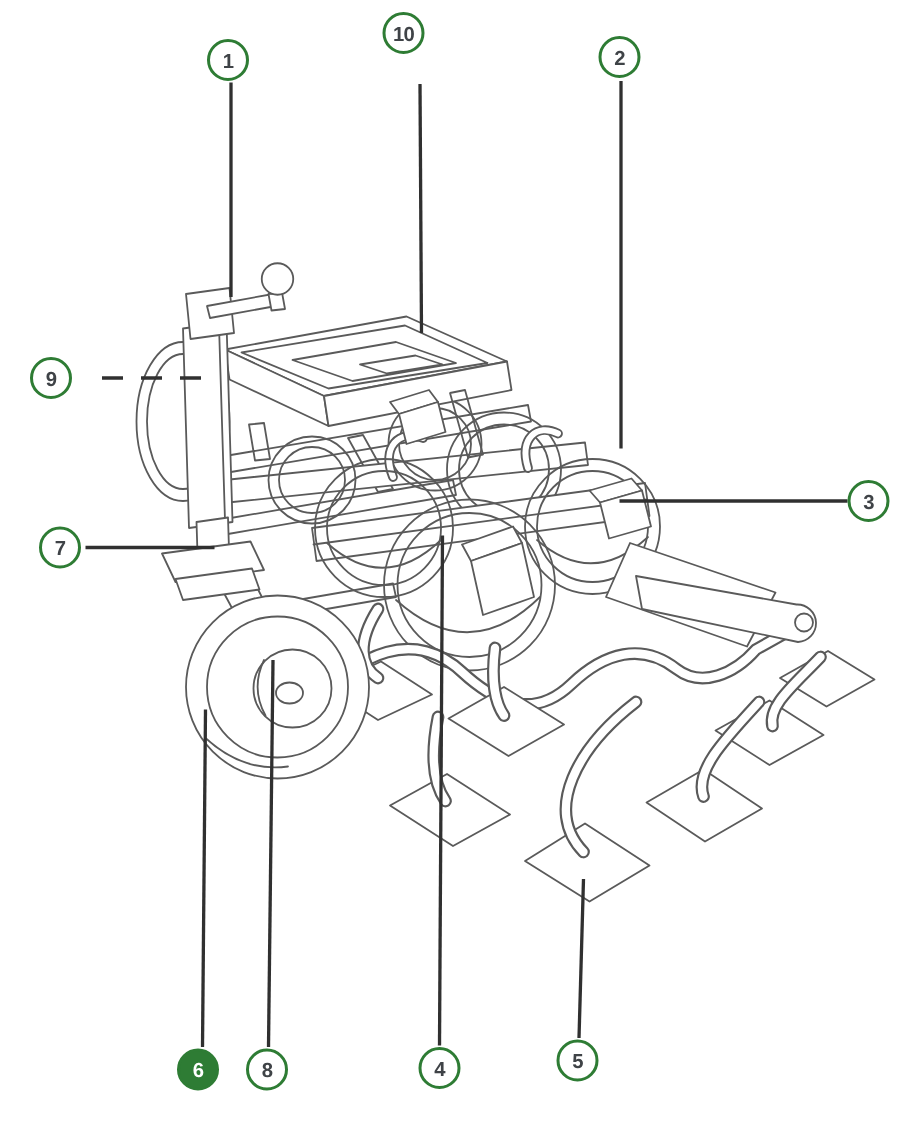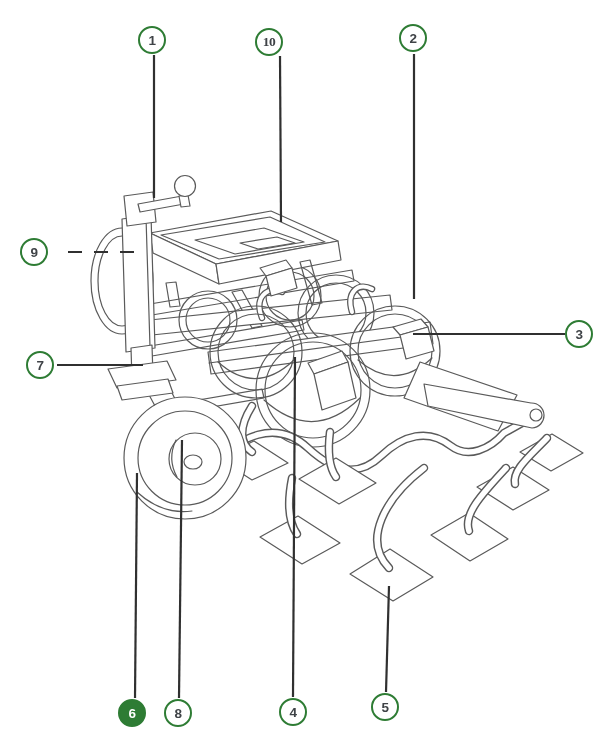--- a/index.html
+++ b/index.html
@@ -179,21 +179,21 @@
       <line class="leader" x1="137" y1="473" x2="135" y2="698"></line>
       <line class="leader" x1="182" y1="440" x2="179" y2="698"></line>
       <line class="leader" x1="295" y1="357" x2="293" y2="697"></line>
       <line class="leader" x1="389" y1="586" x2="386" y2="692"></line>
     </g>
   </svg>
 
   <div class="callout" style="left:138px;top:26px;">
       <span>1</span>
     </div>
-  <div class="callout" style="left:255px;top:28px;font-family:Liberation Serif, serif;">
+  <div class="callout" style="left:255px;top:8px;">
       <span>10</span>
     </div>
   <div class="callout" style="left:399px;top:24px;">
       <span>2</span>
     </div>
   <div class="callout" style="left:20px;top:238px;">
       <span>9</span>
     </div>
   <div class="callout" style="left:26px;top:351px;">
       <span>7</span>

